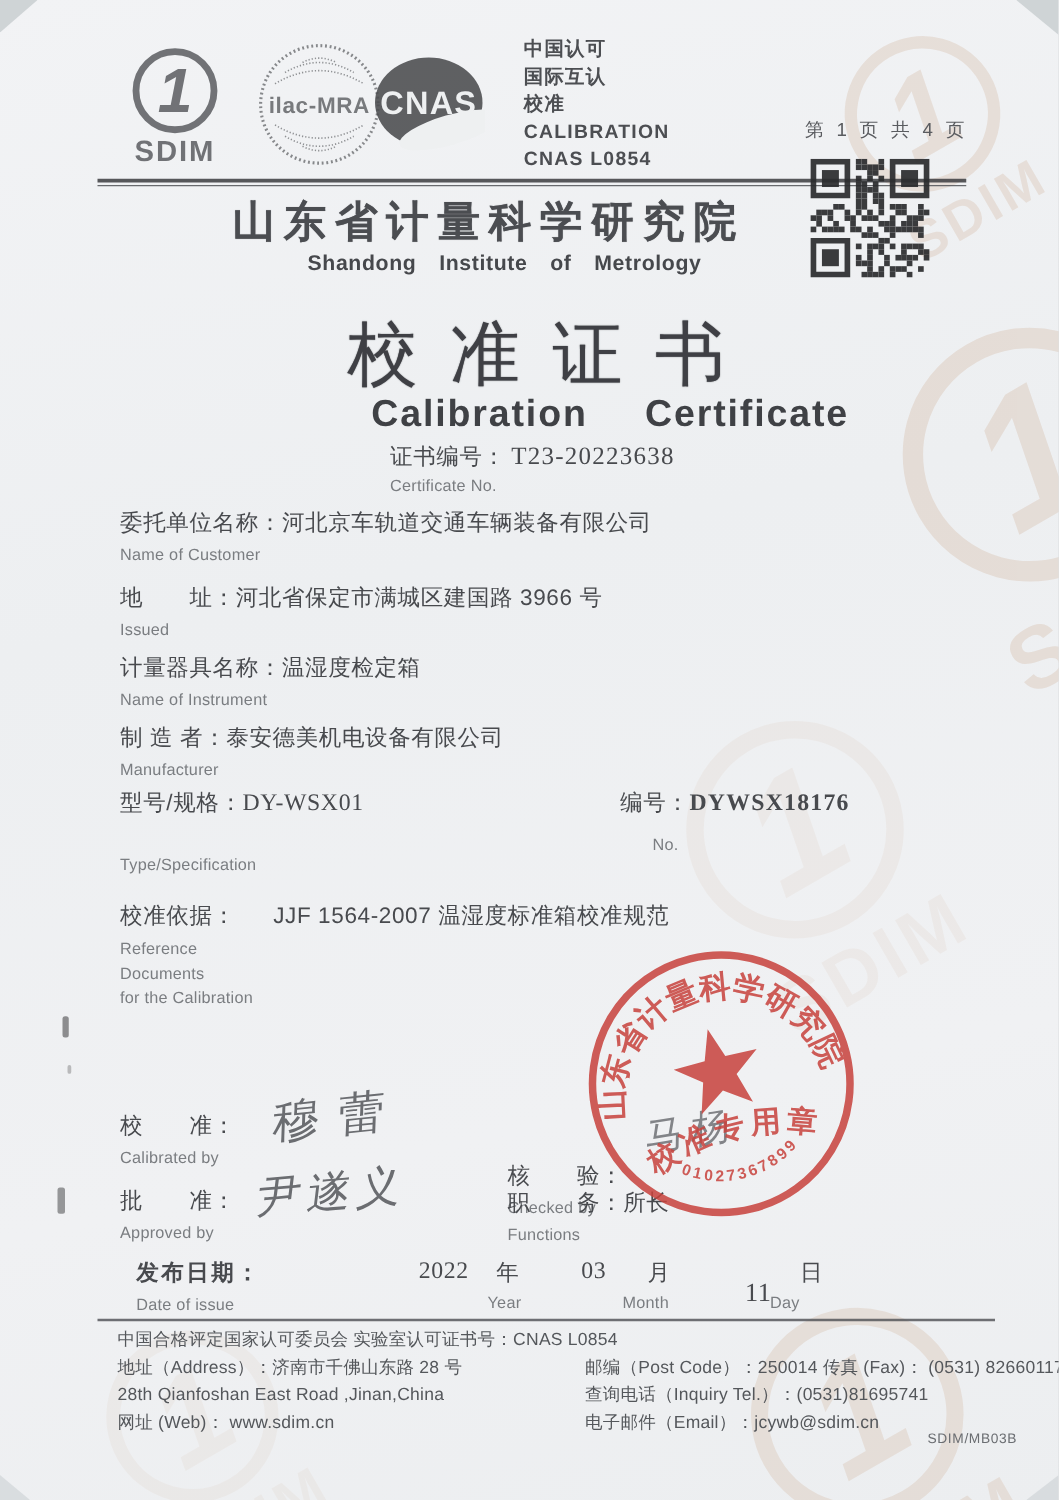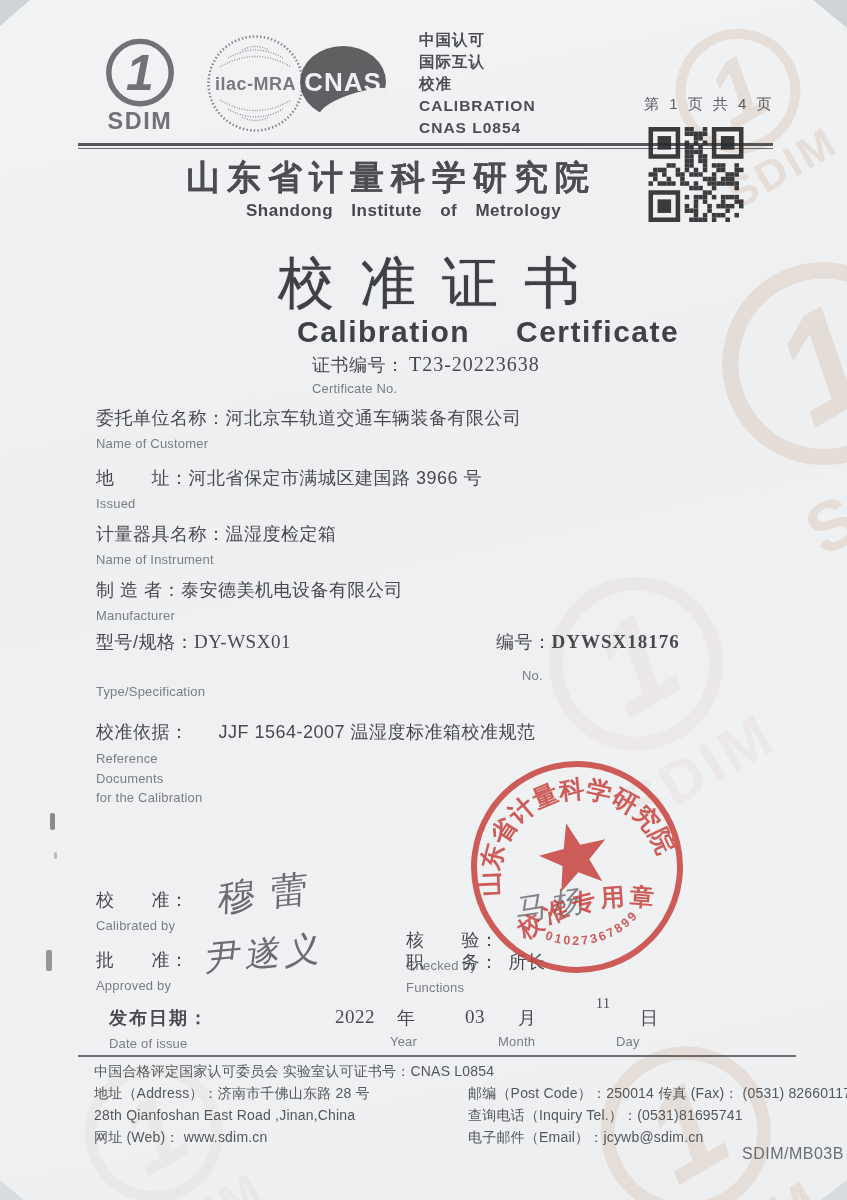--- a/index.html
+++ b/index.html
@@ -18,21 +18,21 @@
   .inst-en{font-size:17px;font-weight:bold;color:#46484c;word-spacing:13px;letter-spacing:.5px;white-space:nowrap;}
   .title-cn{font-family:"Liberation Serif","DejaVu Serif",serif;font-size:56px;font-weight:normal;color:#3f4045;
             letter-spacing:26px;white-space:nowrap;text-shadow:0 0 1px #55565a;}
   .title-en{font-size:30px;font-weight:bold;color:#3f4145;word-spacing:36px;letter-spacing:1.5px;white-space:nowrap;}
   .field-line{font-size:18px;color:#484a4e;white-space:nowrap;letter-spacing:.5px;}
   .sub{font-size:13px;color:#7a7d81;margin-top:6px;white-space:nowrap;letter-spacing:.2px;}
   .serif{font-family:"Liberation Serif","DejaVu Serif",serif;}
   .sn{font-weight:bold;font-size:19px;letter-spacing:1px;}
   .sig{font-family:"DejaVu Serif","Liberation Serif",serif;color:#54565b;white-space:nowrap;opacity:.85;}
   .footer-line{font-size:14px;color:#54575b;white-space:nowrap;letter-spacing:.2px;}
-  .doc-code{font-size:16px;color:#6b6e72;letter-spacing:.5px;}
+  .doc-code{font-size:11px;color:#6b6e72;letter-spacing:.5px;}
   .corner{position:absolute;background:#cbd0d3;opacity:.9;z-index:3;}
   .edge-mark{position:absolute;background:#3a3b3d;z-index:3;border-radius:2px;}
   .qr-modules rect{fill:#2b2c2e;}
 </style>
 </head>
 <body>
 
 <div id="page">
 
   <svg width="0" height="0" style="position:absolute" aria-hidden="true">
@@ -299,21 +299,21 @@
   </div>
   <div class="abs z1 sig" style="left:516px;top:884px;font-size:31px;letter-spacing:6px;opacity:.7;transform:rotate(-9deg) skewX(-10deg);">马杨</div>
 
   <div class="abs z1" style="left:96px;top:948px;">
     <div class="field-line">批　　准：</div>
     <div class="sub">Approved by</div>
   </div>
   <div class="abs z1 sig" style="left:206px;top:930px;font-size:35px;letter-spacing:5px;transform:rotate(-5deg) skewX(-12deg);">尹遂义</div>
 
   <div class="abs z1" style="left:406px;top:950px;">
-    <div class="field-line"><span>职　　务：</span><span style="margin-left:10px">所长</span></div>
+    <div class="field-line"><span>职　　务：</span><span style="margin-left:0">所长</span></div>
     <div class="sub">Functions</div>
   </div>
 
   <svg class="abs" style="left:462px;top:752px;z-index:2;opacity:.85;transform:rotate(-14deg)" width="230" height="230" viewBox="0 0 230 230">
     <defs>
       <path id="arcT" d="M 33,128 A 82,82 0 0 1 197,128"></path>
       <path id="arcM" d="M 50,172 Q 115,146 180,172"></path>
       <path id="arcB" d="M 48,158 A 82,82 0 0 0 182,158"></path>
     </defs>
     <circle cx="115" cy="115" r="103" fill="none" stroke="#c8423c" stroke-width="6"></circle>
@@ -326,21 +326,21 @@
   <div class="abs z1" style="left:96px;top:1006px;margin-left:13px;">
     <div class="field-line" style="font-weight:bold;letter-spacing:2px">发布日期：</div>
     <div class="sub">Date of issue</div>
   </div>
   <span class="abs z1 field-line serif" style="left:335px;top:1006px;font-size:19px">2022</span>
   <span class="abs z1 field-line" style="left:397px;top:1006px">年</span>
   <span class="abs z1 sub" style="left:390px;top:1034px;margin-top:0">Year</span>
   <span class="abs z1 field-line serif" style="left:465px;top:1006px;font-size:19px">03</span>
   <span class="abs z1 field-line" style="left:518px;top:1006px">月</span>
   <span class="abs z1 sub" style="left:498px;top:1034px;margin-top:0">Month</span>
-  <span class="abs z1 field-line serif" style="left:596px;top:996px;font-size:14px">11</span>
+  <span class="abs z1 field-line serif" style="left:596px;top:1022px;font-size:21px">11</span>
   <span class="abs z1 field-line" style="left:640px;top:1006px">日</span>
   <span class="abs z1 sub" style="left:616px;top:1034px;margin-top:0">Day</span>
 
   <div class="abs z1" style="left:78px;top:1055px;width:718px;border-top:2px solid #4c4e52;opacity:.8;"></div>
 
   <div class="abs z1 footer-line" style="left:94px;top:1063px">中国合格评定国家认可委员会 实验室认可证书号：CNAS L0854</div>
   <div class="abs z1 footer-line" style="left:94px;top:1085px">地址（Address）：济南市千佛山东路 28 号</div>
   <div class="abs z1 footer-line" style="left:468px;top:1085px">邮编（Post Code）：250014 传真 (Fax)： (0531) 82660117</div>
   <div class="abs z1 footer-line" style="left:94px;top:1107px">28th Qianfoshan East Road ,Jinan,China</div>
   <div class="abs z1 footer-line" style="left:468px;top:1107px">查询电话（Inquiry Tel.）：(0531)81695741</div>

